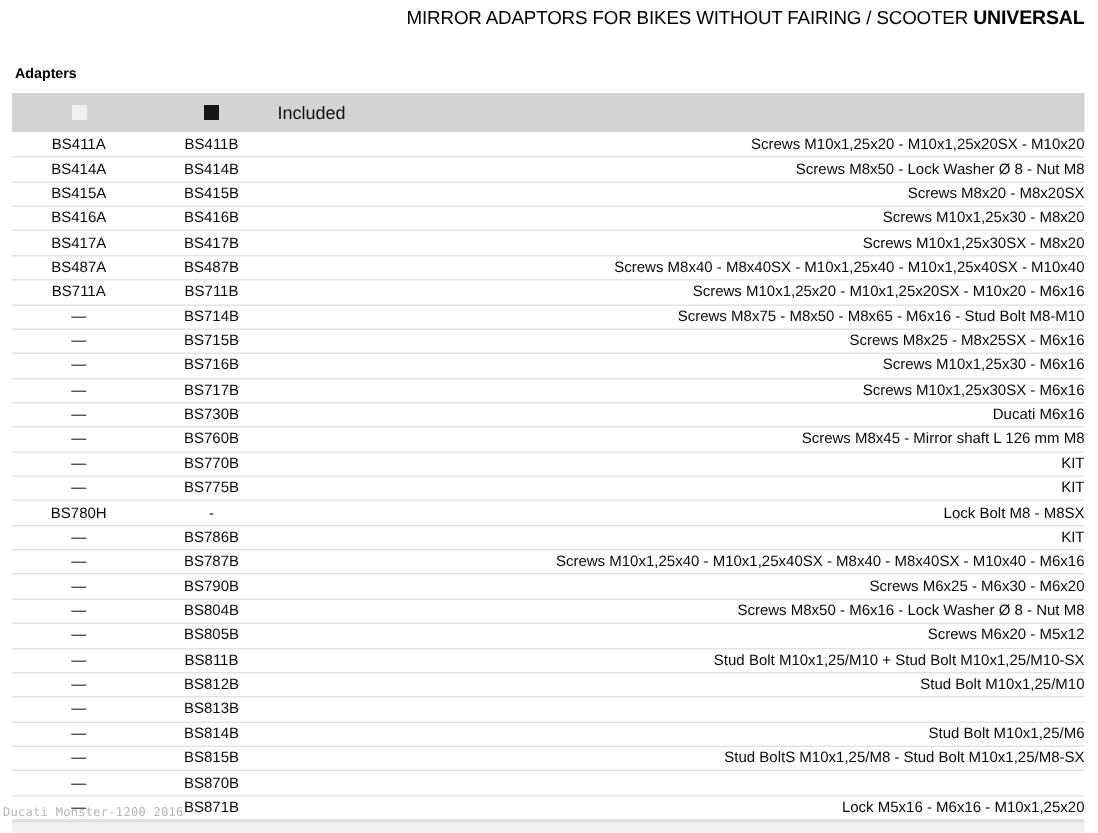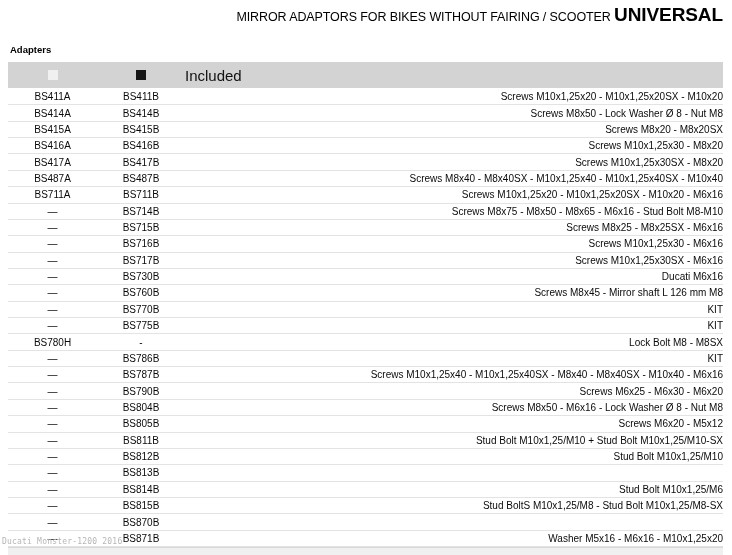--- a/index.html
+++ b/index.html
@@ -14,21 +14,21 @@
   .page-title {
     position: absolute;
     top: 4px; right: 9px;
     font-size: 12.5px;
     letter-spacing: -0.1px;
     white-space: nowrap;
     color: #000;
   }
   .page-title .title-emph {
     font-weight: bold;
-    font-size: 19px;
+    font-size: 13px;
   }
   .section-label {
     position: absolute;
     top: 44px; left: 10px;
     font-size: 9.5px;
     font-weight: bold;
     color: #000;
   }
   .adapter-table {
     position: absolute;
@@ -42,21 +42,21 @@
     grid-template-columns: 89px 88px 1fr;
     align-items: center;
   }
   .swatch {
     width: 10px; height: 10px;
     margin: 0 auto;
   }
   .swatch-white { background: #f0f0f0; }
   .swatch-black { background: #161616; }
   .included-header {
-    font-size: 15px;
+    font-size: 12px;
     color: #111;
   }
   .tbody { margin-top: 1px; }
   .trow {
     display: grid;
     grid-template-columns: 89px 88px 1fr;
     align-items: center;
     height: 16.36px;
     box-sizing: border-box;
     border-bottom: 1px solid #e3e3e3;
@@ -231,19 +231,19 @@
         <div class="cell-b">BS815B</div>
         <div class="cell-inc">Stud BoltS M10x1,25/M8 - Stud Bolt M10x1,25/M8-SX</div>
       </div>
       <div class="trow">
         <div class="cell-a">—</div>
         <div class="cell-b">BS870B</div>
       </div>
       <div class="trow">
         <div class="cell-a">—</div>
         <div class="cell-b">BS871B</div>
-        <div class="cell-inc">Washer M5x16 - M6x16 - M10x1,25x20</div>
+        <div class="cell-inc">Lock M5x16 - M6x16 - M10x1,25x20</div>
       </div>
     </div>
 </div>
 
 <div class="footer-bar"></div>
 <div class="watermark">Ducati Monster-1200 2016</div>
 
 </body></html>

